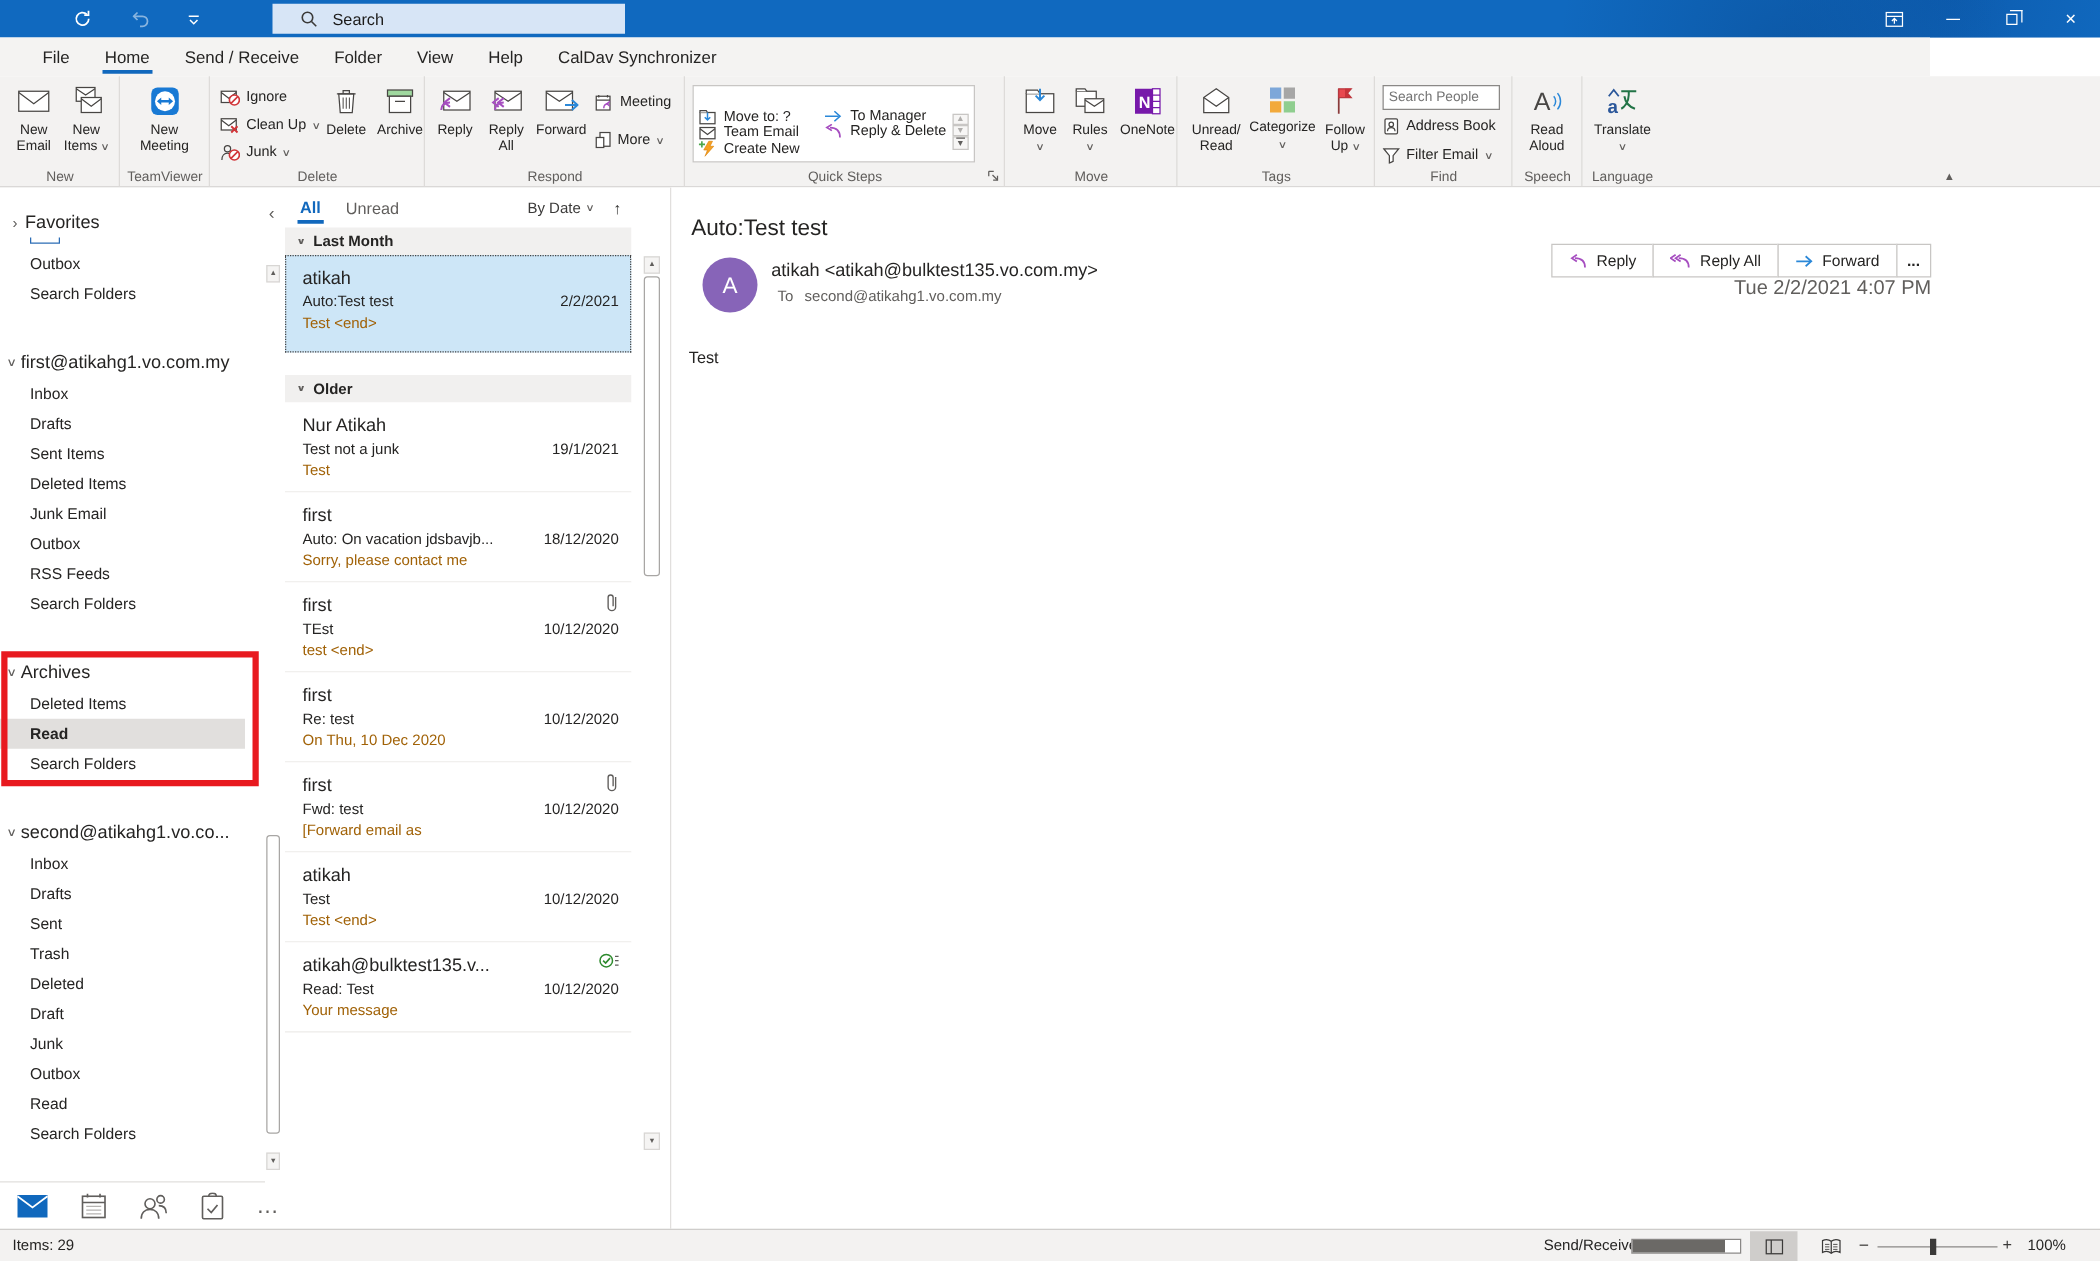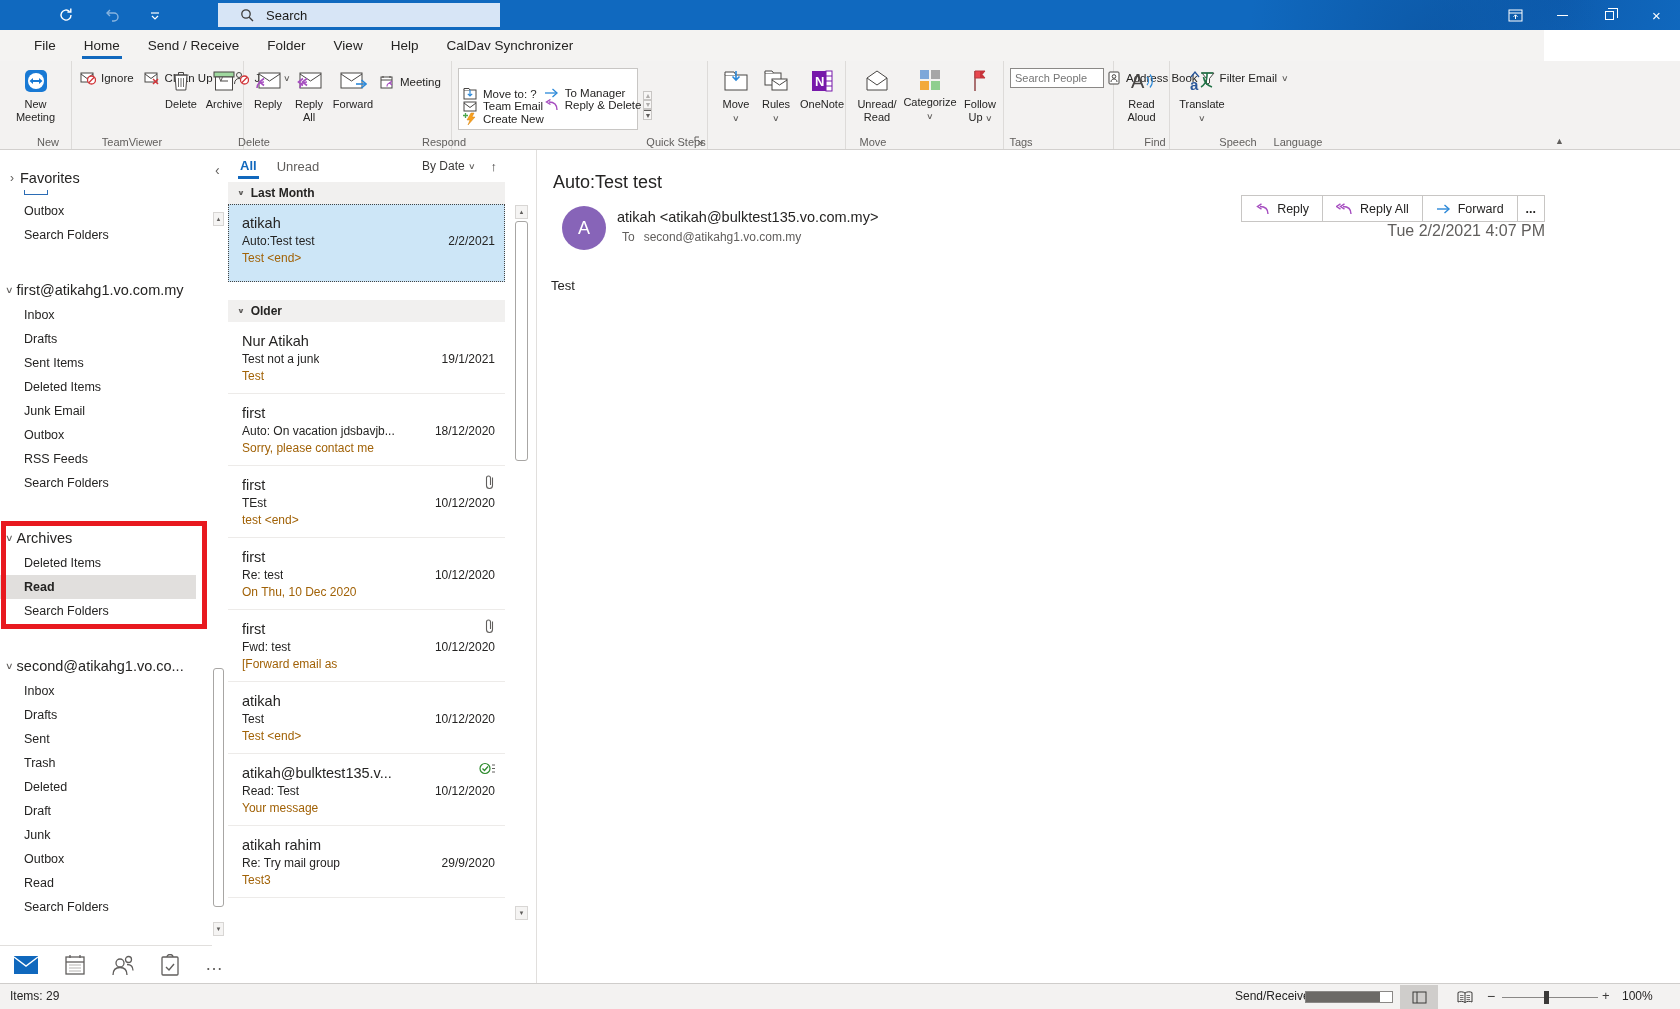--- a/index.html
+++ b/index.html
@@ -30,27 +30,27 @@
   .tab.active:after { content:""; position:absolute; left:12px; right:12px; bottom:2px; height:3px; background:#1168bd; }
 
   
   #ribbon { position:absolute; left:0; top:61px; width:1680px; height:89px; background:#f3f2f1;
     border-bottom:1px solid #d2d0ce; display:flex; }
   .rgroup { position:relative; height:100%; border-right:1px solid #dddbd9; flex:0 0 auto;
     display:flex; align-items:flex-start; padding-top:3px; }
   .glabel { position:absolute; bottom:1px; left:0; right:0; text-align:center; font-size:11px; color:#605e5c; }
   .rbtn-lg { display:flex; flex-direction:column; align-items:center; padding-top:4px; flex:0 0 auto; }
   .rbtn-lg .lbl { font-size:11px; line-height:12.5px; text-align:center; margin-top:4px; color:#252423; }
-  .smcol { display:flex; justify-content:flex-start; gap:2px; padding-top:4px; }
+  .smcol { display:flex; flex-direction:column; justify-content:flex-start; gap:2px; padding-top:4px; }
   .rbtn-sm { display:flex; align-items:center; gap:5px; height:20px; font-size:11.5px; color:#252423; padding:0 4px; white-space:nowrap; }
   .chev { font-size:8px; color:#605e5c; transform:scaleX(1.3); display:inline-block; }
   .ico { display:inline-flex; align-items:center; justify-content:center; }
 
   
-  .qs-box { margin:4px 4px 0 6px; width:180px; height:62px; background:#fff; border:1px solid #c8c6c4;
+  .qs-box { margin:4px 4px 0 6px; width:226px; height:62px; background:#fff; border:1px solid #c8c6c4;
     display:flex; padding:18px 4px; }
   .qs-col { display:flex; flex-direction:column; width:112px; }
   .qs-item { display:flex; align-items:center; gap:6px; height:19px; font-size:11.5px; white-space:nowrap; }
   .qs-scroll { width:15px; margin:4px 0 0 2px; display:flex; flex-direction:column; }
   .qs-sbtn { height:20px; border:1px solid #c8c6c4; background:#f7f6f5; display:flex; align-items:center; justify-content:center; font-size:7px; color:#b0aeac; }
   .qs-sbtn.dark { color:#605e5c; }
   .qs-sbtn .barred { border-top:1px solid #605e5c; padding-top:1px; }
   .launcher { position:absolute; right:3px; bottom:3px; }
   #ribbon-collapse { position:absolute; right:116px; bottom:3px; font-size:9px; color:#605e5c; }
 
@@ -192,20 +192,42 @@
   <div class="tab active">Home</div>
   <div class="tab">Send / Receive</div>
   <div class="tab">Folder</div>
   <div class="tab">View</div>
   <div class="tab">Help</div>
   <div class="tab">CalDav Synchronizer</div>
 </div>
 
 <div id="ribbon">
 
+  <div class="rgroup" style="width:96px; padding-left:6px;">
+    <div class="rbtn-lg" style="width:42px">
+      <span class="ico">
+        <svg width="28" height="26" viewBox="0 0 28 26">
+            <rect x="2" y="5" width="24" height="16" fill="#fff" stroke="#484644"></rect>
+            <path d="M2 6 14 15 26 6" fill="none" stroke="#484644"></path>
+          </svg>
+      </span>
+      <span class="lbl">New Email</span>
+    </div>
+    <div class="rbtn-lg" style="width:42px">
+      <span class="ico">
+        <svg width="28" height="26" viewBox="0 0 28 26">
+            <rect x="6" y="2" width="15" height="11" fill="#fff" stroke="#484644"></rect>
+            <path d="M6 3 13.5 8 21 3" fill="none" stroke="#484644"></path>
+            <rect x="10" y="10" width="16" height="12" fill="#fff" stroke="#484644"></rect>
+            <path d="M10 11 18 17 26 11" fill="none" stroke="#484644"></path>
+          </svg>
+      </span>
+      <span class="lbl"><span>New Items</span> <span class="chev">∨</span></span>
+    </div>
+  </div>
 
   <div class="rgroup" style="width:72px; justify-content:center;">
     <div class="rbtn-lg" style="width:58px">
       <span class="ico">
         <svg width="26" height="26" viewBox="0 0 26 26">
             <rect x="2" y="2" width="22" height="22" rx="5" fill="#1879d4"></rect>
             <circle cx="13" cy="13" r="8" fill="#fff"></circle>
             <path d="M6.5 13 l3.5-3 v2 h6 v-2 l3.5 3 -3.5 3 v-2 h-6 v2 z" fill="#1879d4"></path>
           </svg>
       </span>
@@ -739,28 +761,20 @@
       <span class="mi-flag ico">
         <svg width="16" height="13" viewBox="0 0 16 13">
             <circle cx="6" cy="6.5" r="5" fill="#fff" stroke="#2d8a2d" stroke-width="1.2"></circle>
             <path d="M3.5 6.5 5.5 8.5 9 4.5" fill="none" stroke="#2d8a2d" stroke-width="1.3"></path>
             <path d="M13 3 h3 M13 6.5 h3 M13 10 h3" stroke="#605e5c"></path>
           </svg>
       </span>
     </div>
 
 
-    <div class="mail-item">
-      <div class="mi-sender">atikah rahim</div>
-      <div class="mi-row">
-          <span class="mi-subject">Re: Try mail group</span>
-          <span class="mi-date">29/9/2020</span>
-        </div>
-      <div class="mi-preview">Test3</div>
-    </div>
   </div>
 
   <div id="mlscroll">
     <div class="sb-arrow" style="top:0">▲</div>
     <div class="sb-thumb" style="top:16px; height:240px;"></div>
     <div class="sb-arrow" style="bottom:0">▼</div>
   </div>
 
   <div id="reading">
     <div id="rp-title">Auto:Test test</div>

